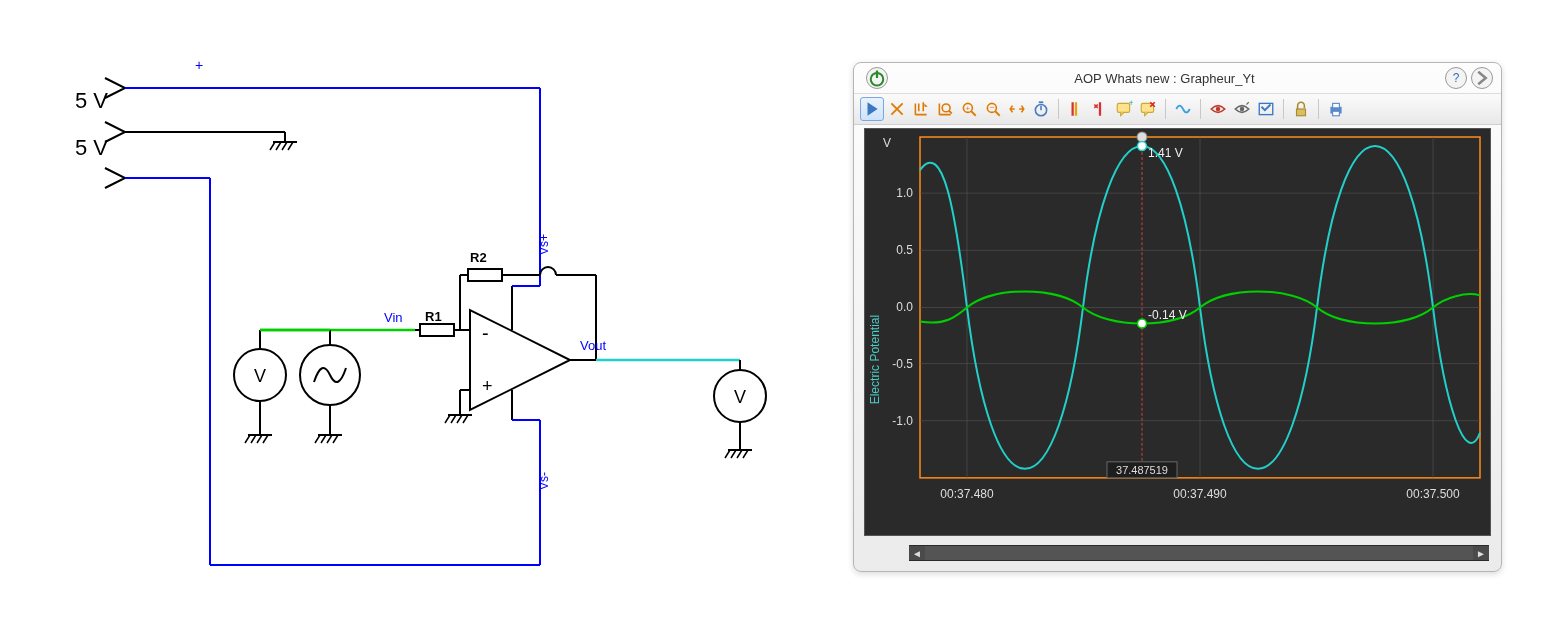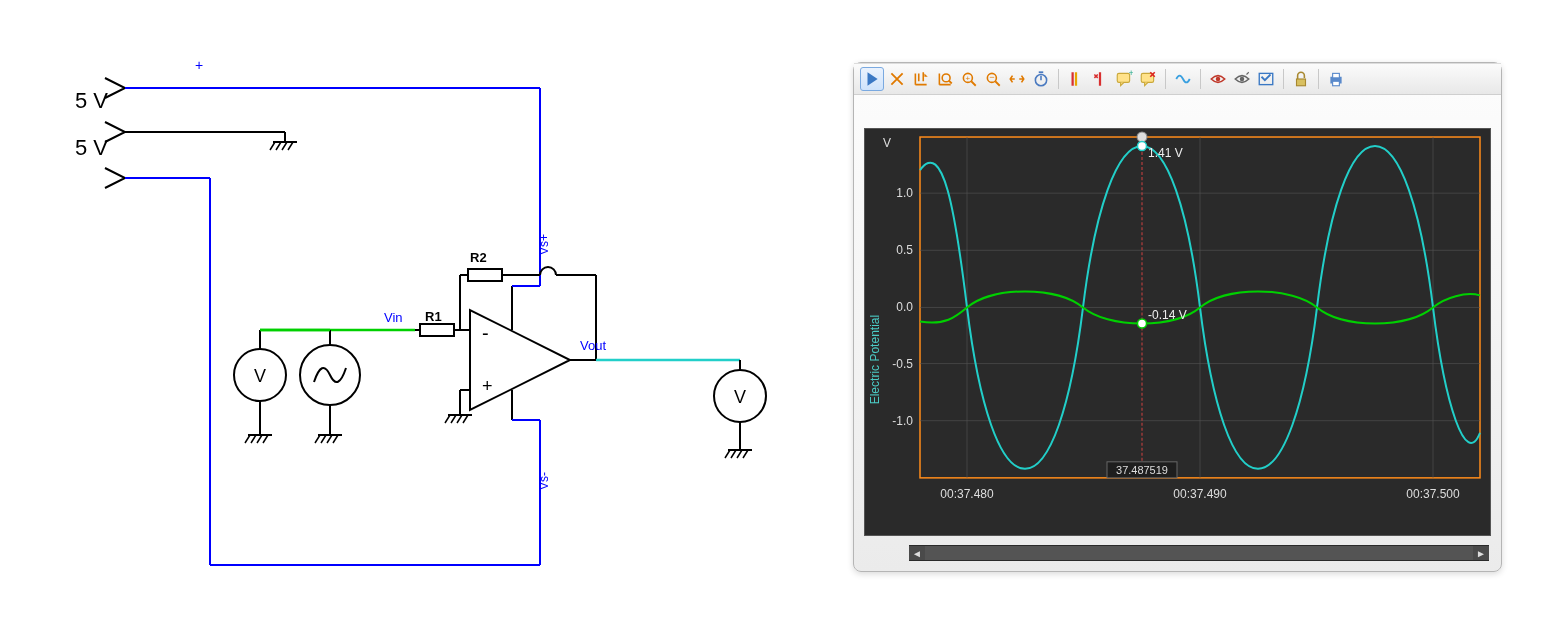--- a/index.html
+++ b/index.html
@@ -225,20 +225,35 @@
     <line x1="740" y1="422" x2="740" y2="450"></line>
   </g>
   <g stroke="#000" stroke-width="2">
     <line x1="728" y1="450" x2="752" y2="450"></line>
     <path d="M730 450 L725 458 M736 450 L731 458 M742 450 L737 458 M748 450 L743 458" stroke-width="1.5"></path>
   </g>
 </svg>
 </div>
 
 <div class="graph-window">
+  <div class="gw-titlebar">
+    <span class="round-btn power-btn">
+      <svg viewBox="0 0 16 16">
+          <circle cx="8" cy="9" r="5" fill="none" stroke="#2b8a2b" stroke-width="1.6"></circle>
+          <line x1="8" y1="2" x2="8" y2="8" stroke="#2b8a2b" stroke-width="1.8"></line>
+        </svg>
+    </span>
+    <span class="title">AOP Whats new : Grapheur_Yt</span>
+    <span class="round-btn" style="color:#2a6fc9;">?</span>
+    <span class="round-btn" style="color:#888;">
+      <svg viewBox="0 0 16 16">
+          <path d="M5 3 L11 8 L5 13" fill="none" stroke="#888" stroke-width="2"></path>
+        </svg>
+    </span>
+  </div>
 
   <div class="gw-toolbar">
     <span class="tool play-tool">
         <svg viewBox="0 0 16 16">
           <path d="M4 2 L13 8 L4 14 Z" fill="#3a78c4"></path>
         </svg>
       </span>
     <span class="tool">
         <svg viewBox="0 0 16 16">
           <path d="M3 13 L13 3 M3 3 L13 13" stroke="#e07a00" stroke-width="1.6"></path>

